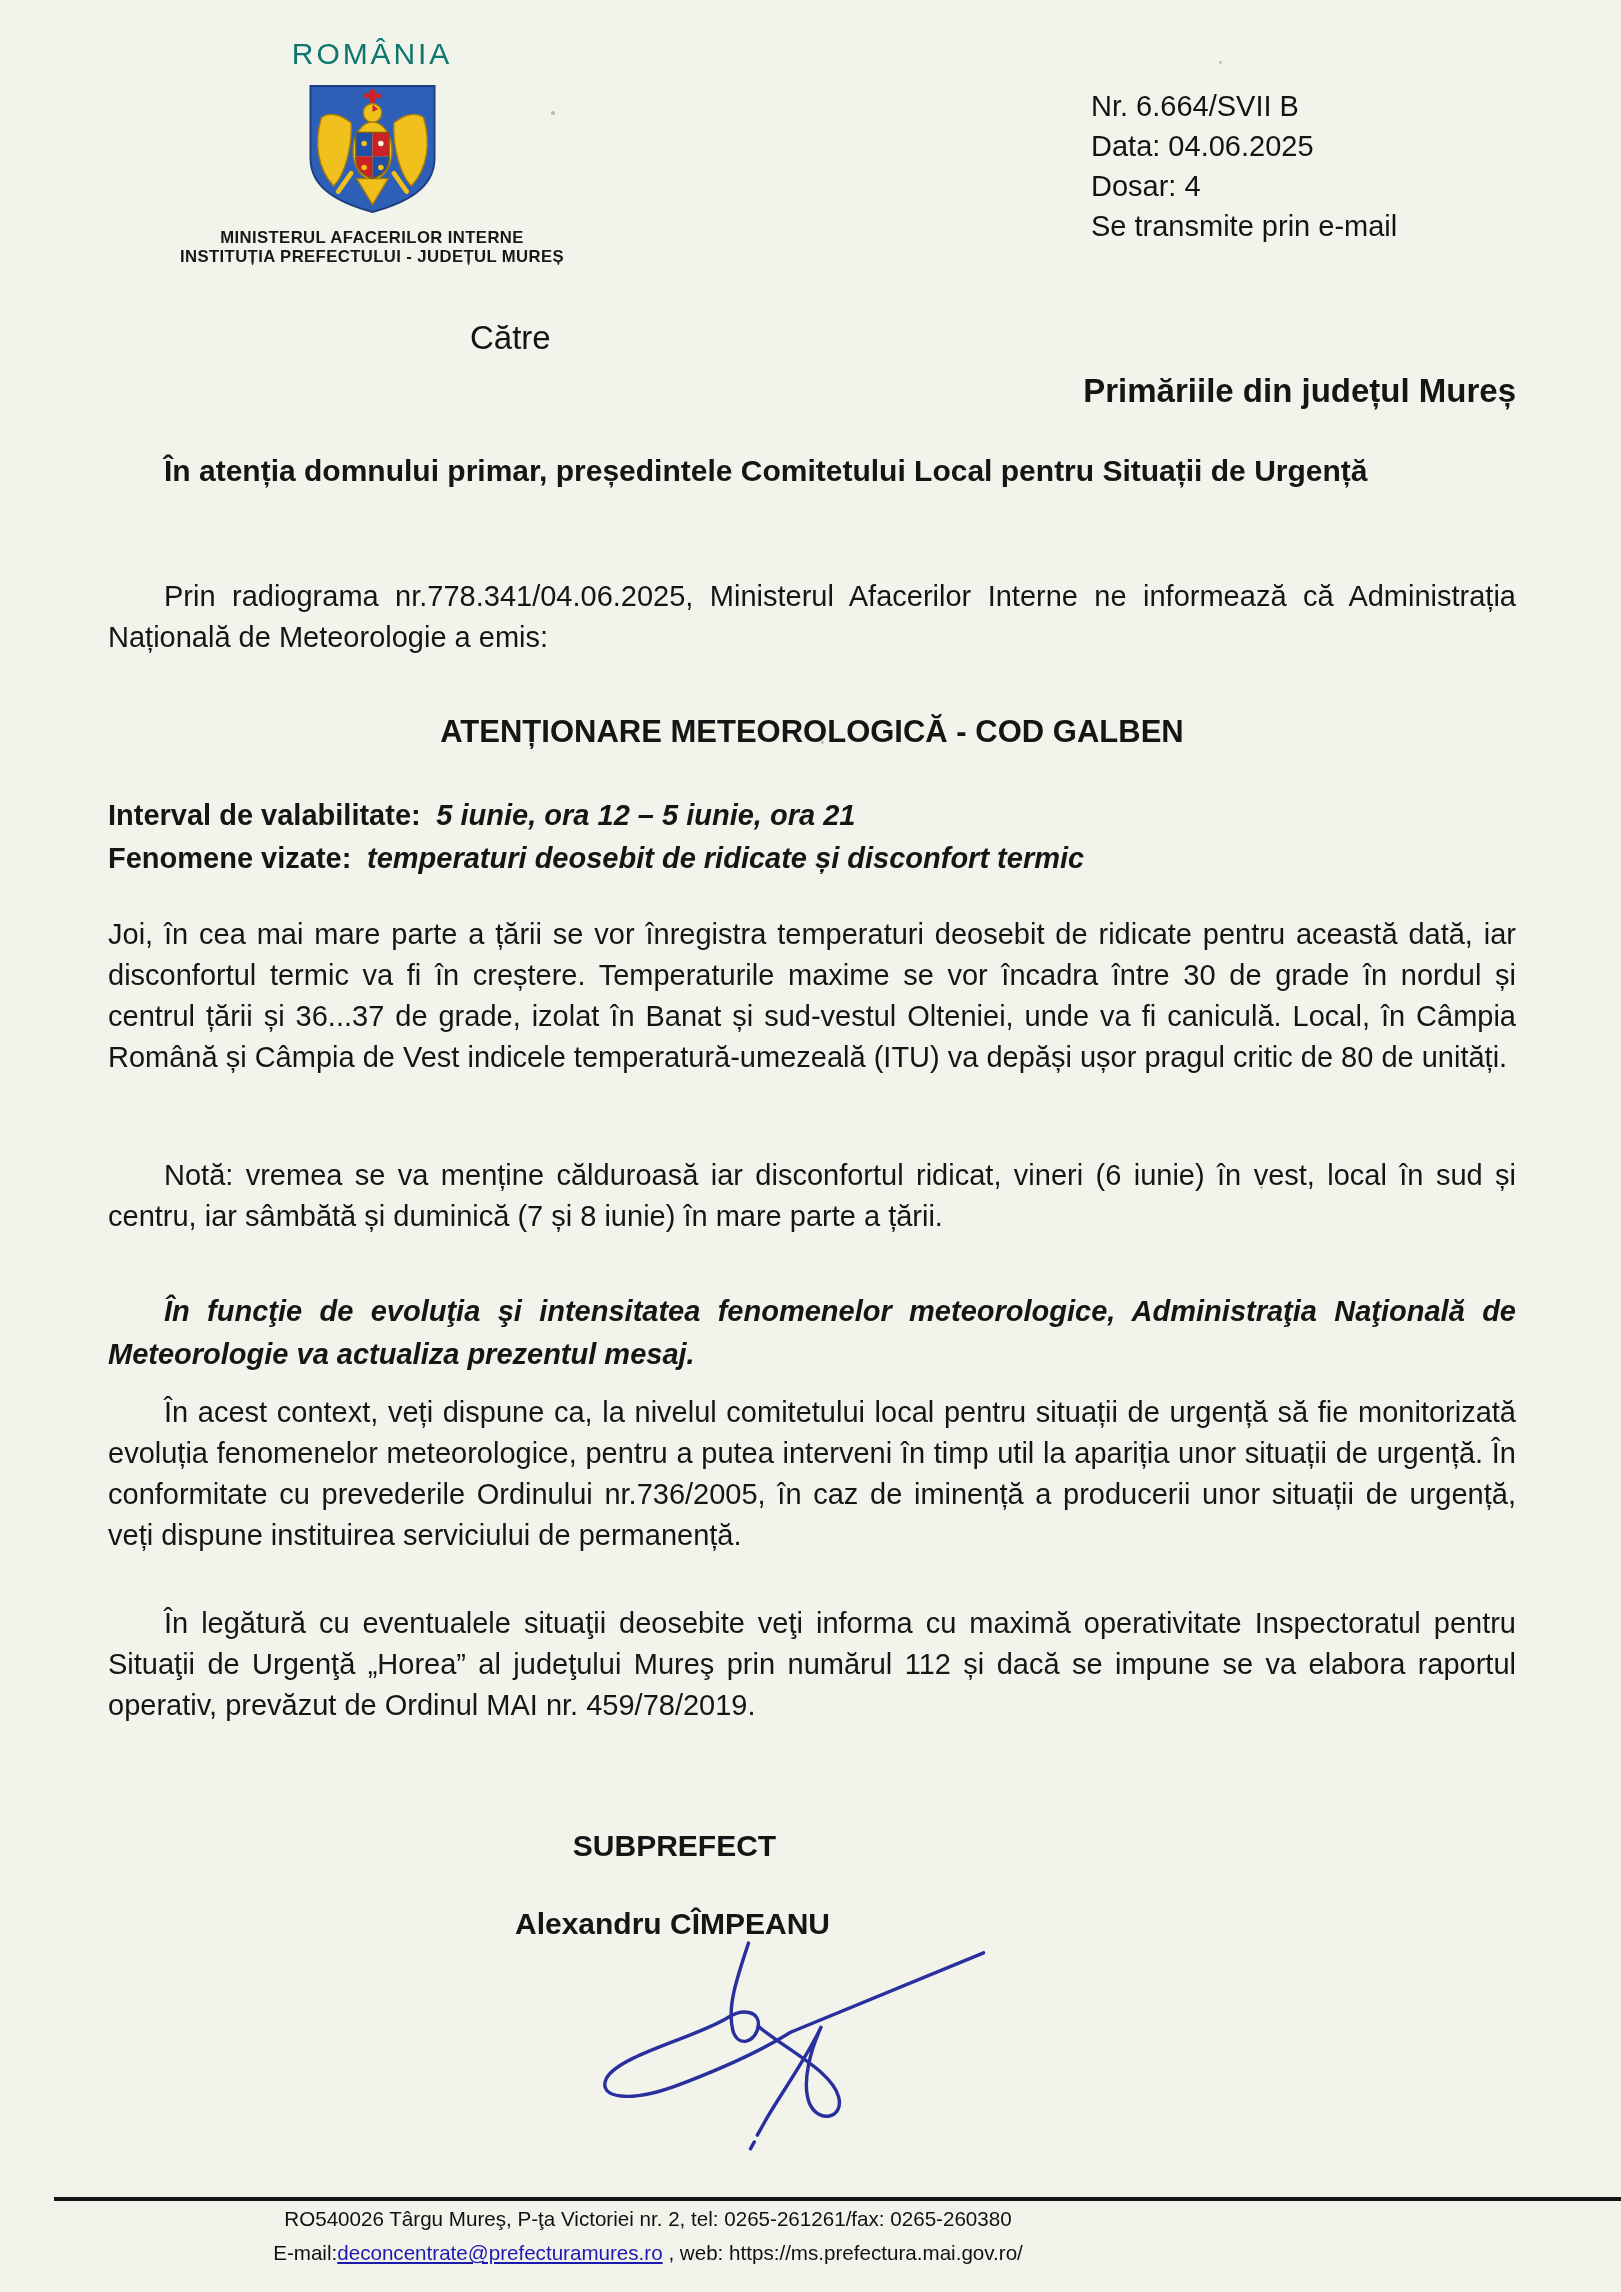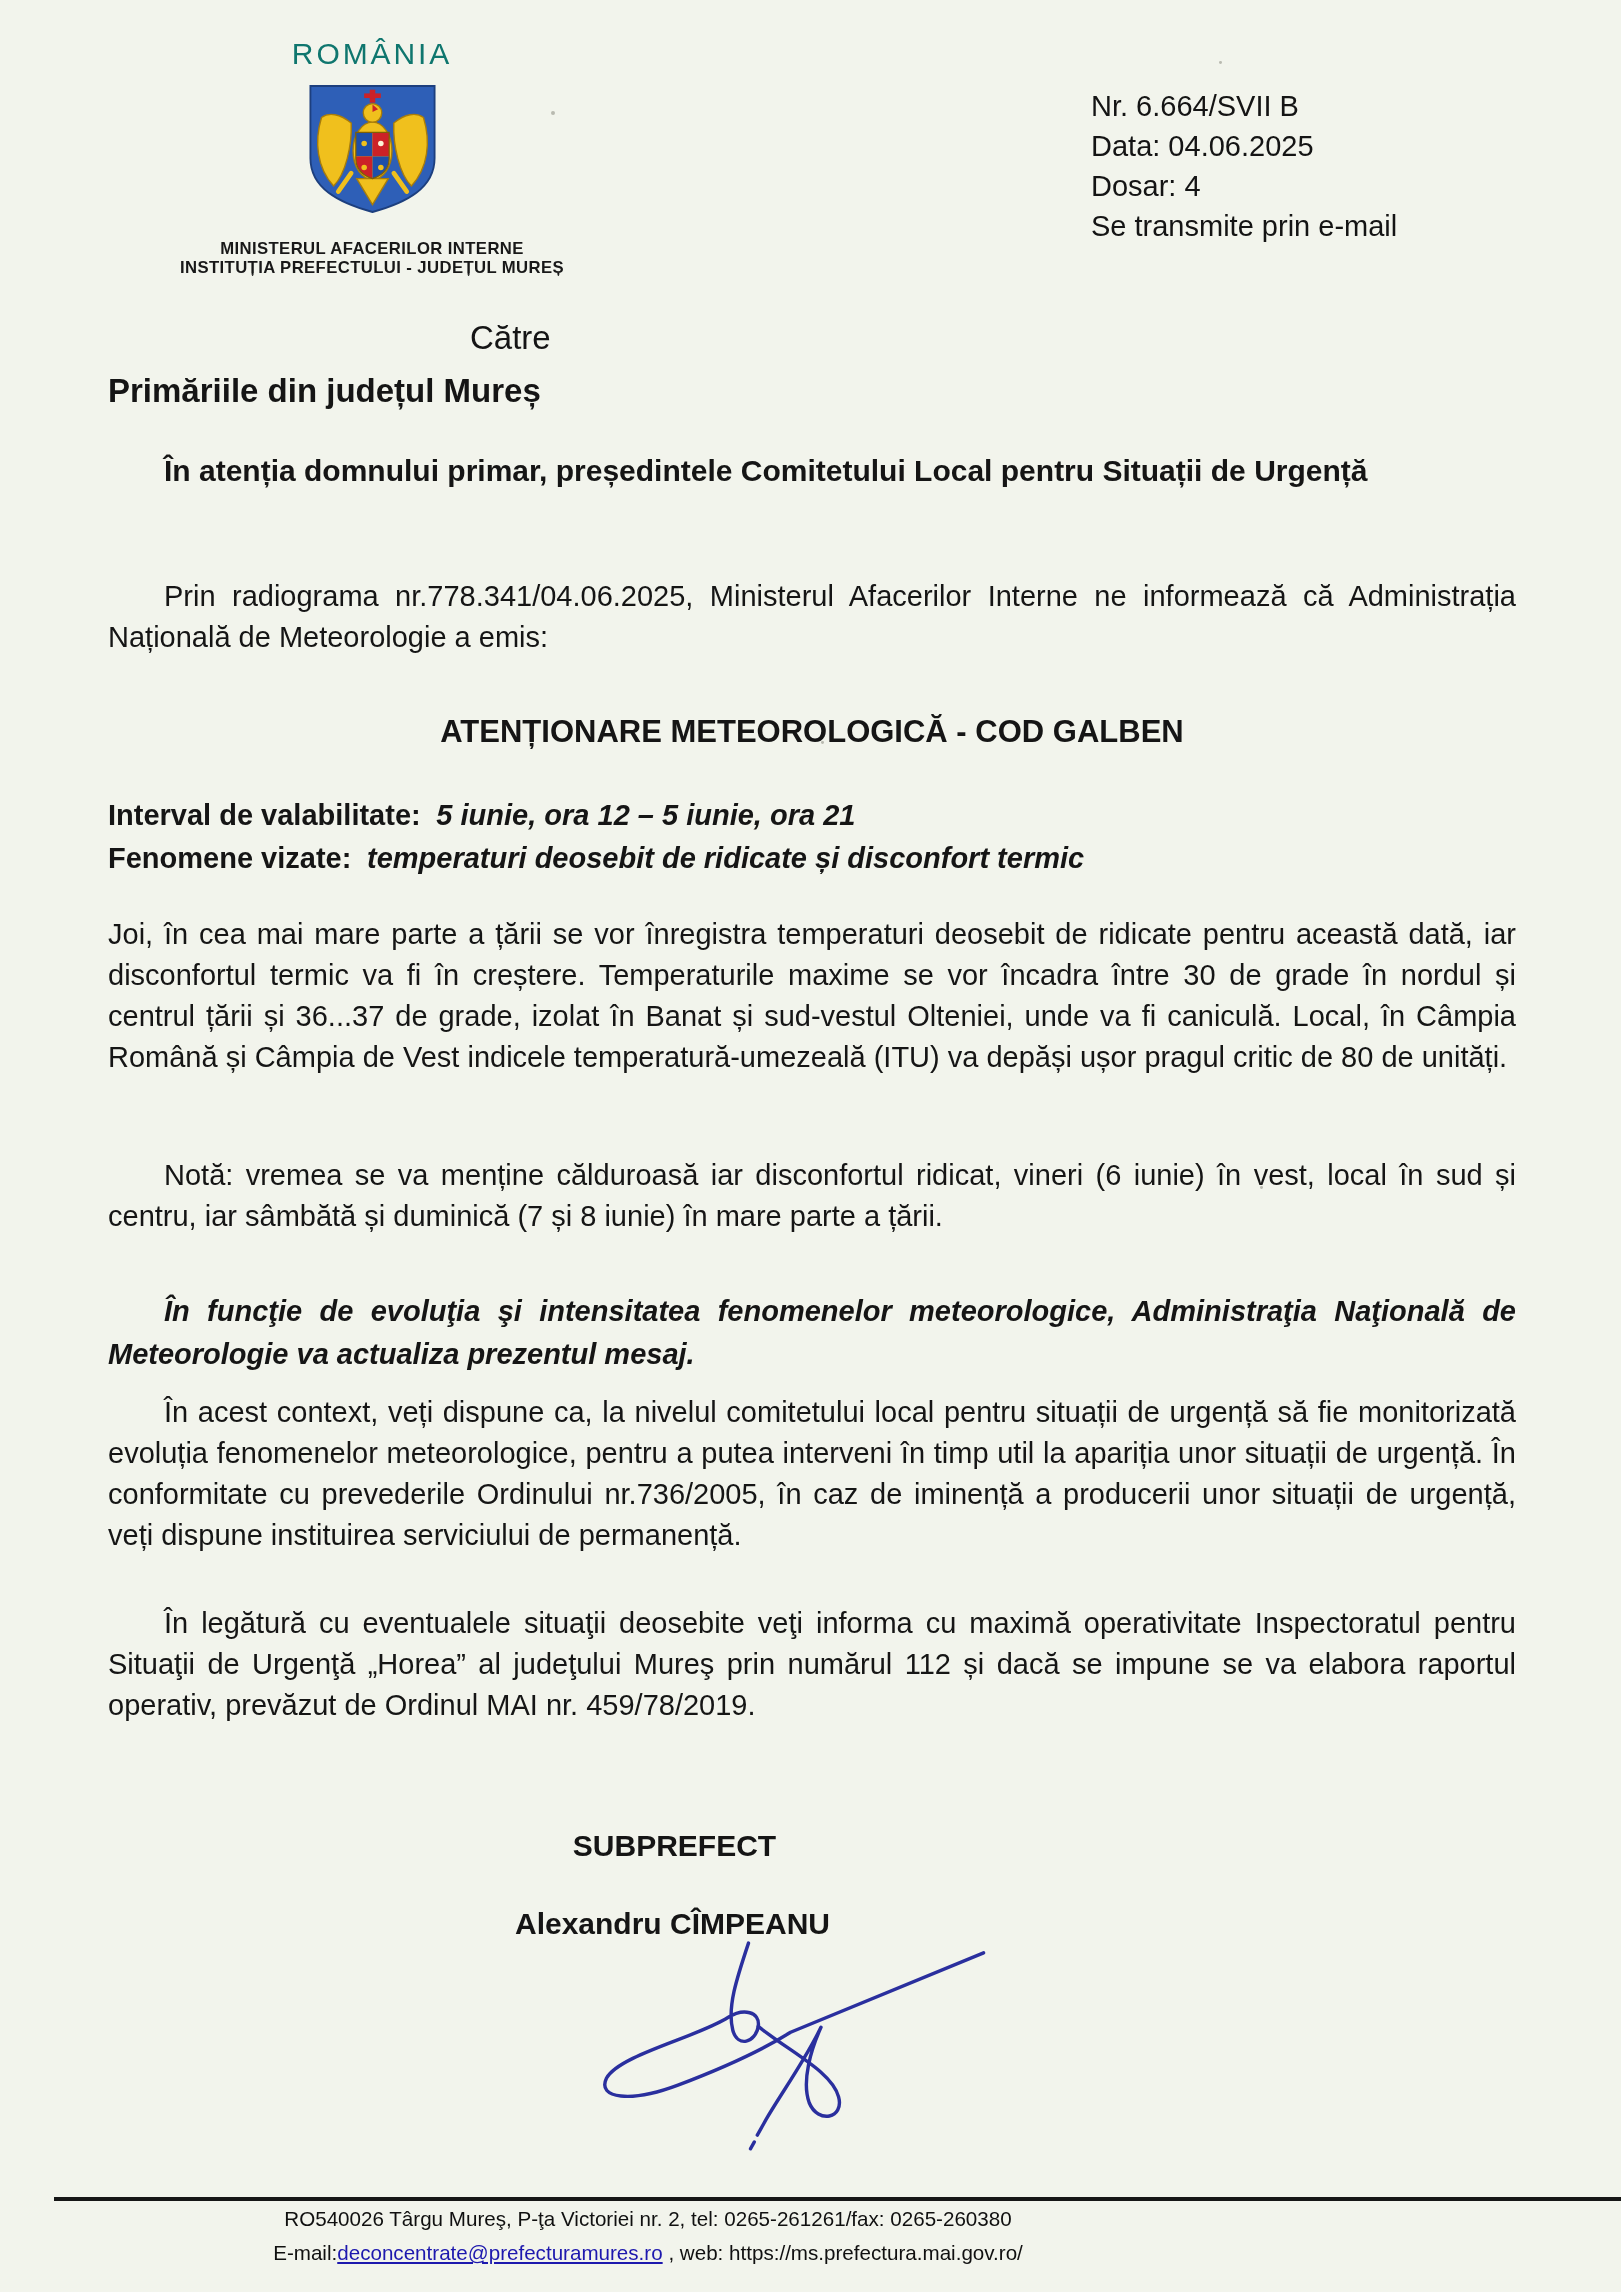--- a/index.html
+++ b/index.html
@@ -21,38 +21,38 @@
     text-align: center;
   }
   .country {
     font-size: 30px;
     letter-spacing: 2.9px;
     color: #0f766e;
     margin-bottom: 11.8px;
   }
   .coat { display: block; margin: 0 auto; }
   .ministry {
-    margin-top: 24px;
+    margin-top: 13px;
     font-weight: bold;
     font-size: 16.7px;
     line-height: 19.6px;
     letter-spacing: 0.4px;
     color: #181818;
   }
 
   
   .doc-meta {
     left: 1091px; top: 86px;
     font-size: 29px; line-height: 40px;
     color: #141414;
   }
 
   
   .to-label { left: 470px; top: 319px; font-size: 33px; }
-  .to-name  { left: 108px; top: 372px; width: 1408px; text-align: left;
+  .to-name  { left: 108px; top: 372px; width: 1408px; text-align: right;
               font-size: 33px; font-weight: bold; }
   .attention {
     left: 108px; top: 449px; width: 1408px;
     font-size: 30px; line-height: 43px; font-weight: bold;
     text-align: justify; text-indent: 56px;
   }
 
   
   .para {
     left: 108px; width: 1408px;

